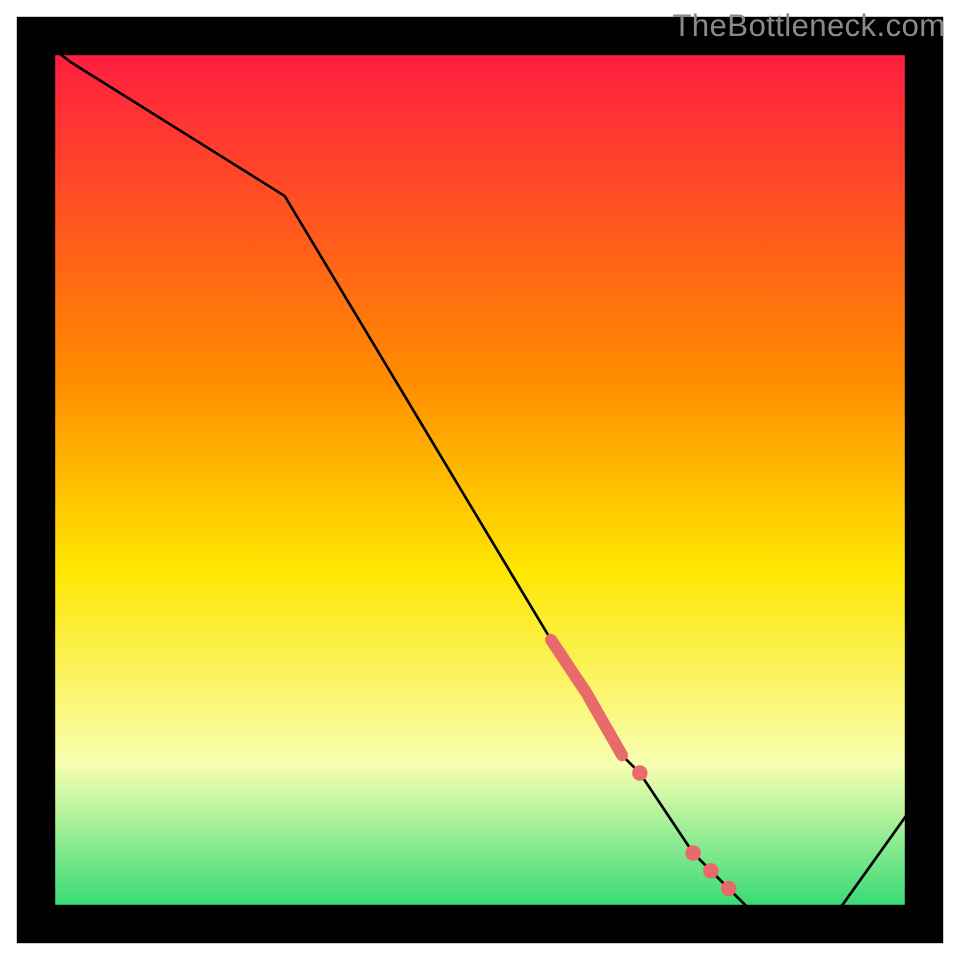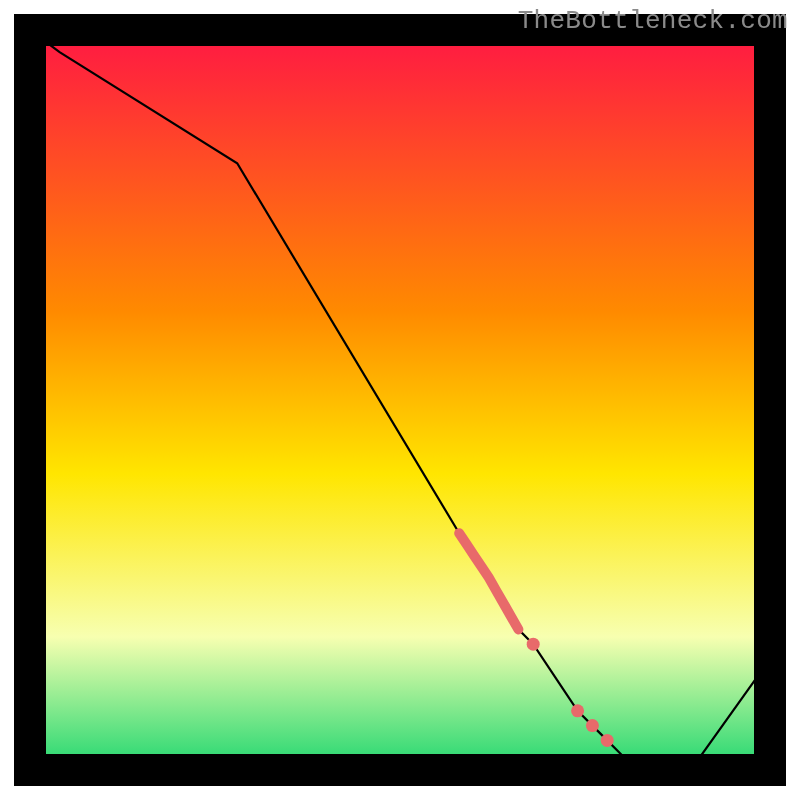--- a/index.html
+++ b/index.html
@@ -23,21 +23,21 @@
     width: 800px;
     height: 800px;
     display: block;
   }
   .watermark {
     position: absolute;
     top: 6px;
     right: 12px;
     font-size: 26px;
     color: #8a8a8a;
-    font-family: Liberation Mono, monospace;
+    font-family: Liberation Sans, sans-serif;
     letter-spacing: 0.3px;
     user-select: none;
   }
 </style>
 </head>
 <body>
 
 <div class="chart-container">
   <svg class="chart" viewBox="0 0 800 800">
     <defs>

